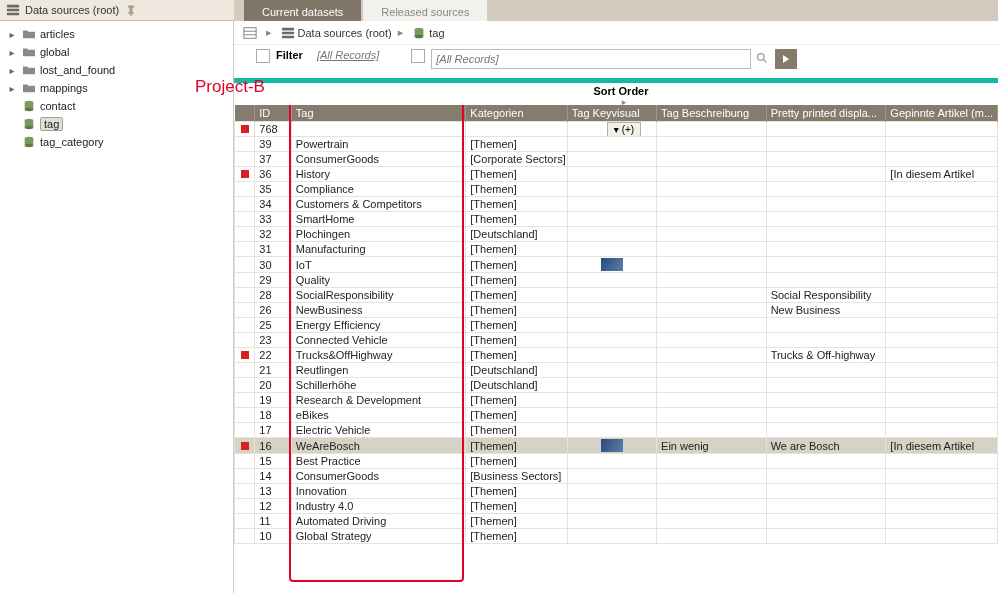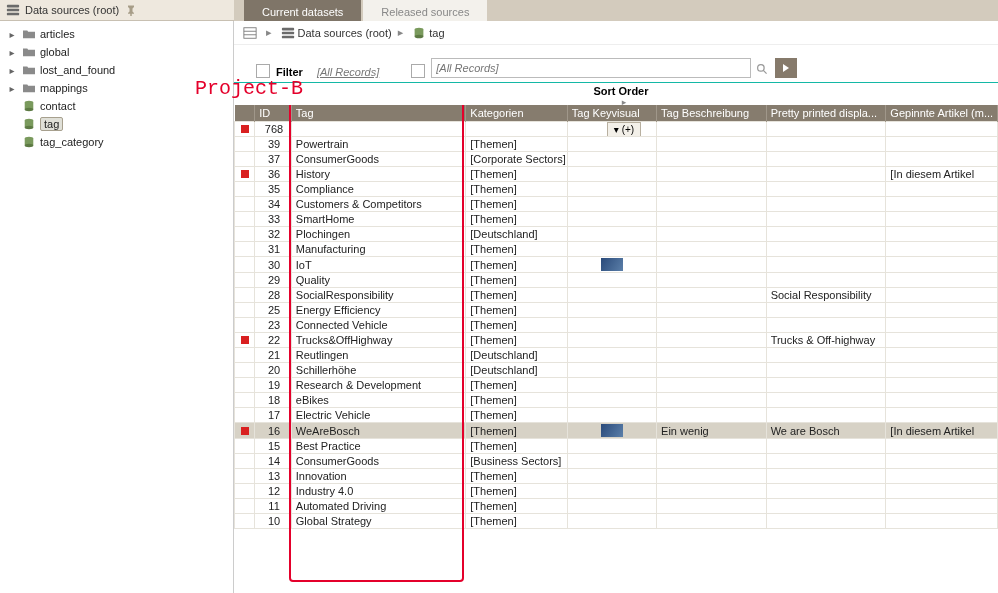--- a/index.html
+++ b/index.html
@@ -16,40 +16,40 @@
   .tree-row { display: flex; align-items: center; height: 18px; padding-left: 6px; cursor: pointer; }
   .tree-row.sel .label { background: #e0e0d8; border:1px solid #a7a08e; padding:0 3px; border-radius:2px;}
   .expand { width: 12px; text-align: center; color: #666; font-size:10px; }
   .folder-ico { width: 14px; height: 12px; margin: 0 4px; }
   .db-ico { width: 14px; height: 12px; margin: 0 4px; }
   .label { color: #222; }
   .main { flex: 1; display: flex; flex-direction: column; overflow: hidden; position:relative;}
   .breadcrumb { display: flex; align-items: center; height: 24px; padding: 2px 6px; color: #333; border-bottom: 1px solid #eee; }
   .breadcrumb .sep { margin: 0 6px; color: #888; }
   .bcico{width:14px;height:14px;margin:0 3px;}
-  .filterbar { display: flex; align-items: flex-end; height: 38px; padding: 4px 6px; border-bottom: 1px solid #14b8a6; }
+  .filterbar { display: flex; align-items: flex-start; height: 38px; padding: 4px 6px; border-bottom: 5px solid #14b8a6; }
   .chk { width: 14px; height: 14px; border: 1px solid #aaa; margin: 0 6px 0 16px; }
   .fltlink { color: #777; font-style: italic; text-decoration: underline; margin-right: 16px; cursor: pointer; }
   .search { flex: 0 0 320px; height: 20px; border: 1px solid #bbb; padding: 0 4px; font-style: italic; color: #888; background:#fff;}
   .go-btn { width: 22px; height: 20px; background: #867a6b; margin-left: 4px; cursor: pointer; display:flex;align-items:center;justify-content:center;}
   .go-btn svg{fill:#fff;width:10px;height:10px;}
   .search-ico-box{width:18px;height:18px;display:flex;align-items:center;justify-content:center;margin-left:2px;}
   .sortbar { display: flex; align-items: center; height: 22px; padding: 2px 6px 2px 22px; flex-direction: column; }
   .sort-lbl { font-weight: bold; margin-right: 6px; }
   .sort-btn { border: 1px solid #b8b0a0; background: #f3f0e9; padding: 1px 6px; margin: 0 2px; font-size: 10px; cursor: pointer; display:inline-flex;align-items:center;gap:3px;}
   .gridwrap { flex: 1; overflow: auto; position:relative;}
   table { border-collapse: collapse; width: 100%; table-layout: fixed; }
   th { background: #867c6e; color: #fff; text-align: left; padding: 2px 4px; font-weight: normal; border-right: 1px solid #a0978a; height: 16px; white-space: nowrap; overflow: hidden; }
   td { border: 1px solid #e6e3db; padding: 1px 4px; height: 15px; white-space: nowrap; overflow: hidden; color: #222; }
   tr.sel td { background: #d7d2c6; }
   .mark { width: 8px; height: 8px; background: #d92020; margin: 0 auto; }
-  .id-cell { text-align: center; padding-right: 2px; }
+  .id-cell { text-align: left; padding-right: 2px; }
   .keyimg { width: 22px; height: 13px; background: linear-gradient(120deg,#2a4a7a,#5b7fa9); margin:0 auto;}
   .highlight-box{position:absolute; border:2px solid #e4002b; border-radius:4px; pointer-events:none;}
-  .proj-label{position:absolute; color:#e4002b; font-size:20px; font-family:Liberation Mono, monospace; pointer-events:none;}
+  .proj-label{position:absolute; color:#e4002b; font-size:17px; font-family:Liberation Sans, sans-serif; pointer-events:none;}
   .sz-arrow{color:#888;font-size:9px;margin:0 3px;}
 </style>
 </head>
 <body>
 
 <div class="toprow">
   <div class="sidebar-head">
     <svg class="ico" viewBox="0 0 16 16">
         <rect x="1" y="2" width="14" height="3" rx="1" fill="#6a6a6a"></rect>
         <rect x="1" y="6.5" width="14" height="3" rx="1" fill="#6a6a6a"></rect>
@@ -321,20 +321,30 @@
               <td class="id-cell">28</td>
               <td>SocialResponsibility</td>
               <td>[Themen]</td>
               <td></td>
               <td></td>
               <td>Social Responsibility</td>
               <td></td>
             </tr>
             <tr>
               <td></td>
+              <td class="id-cell">26</td>
+              <td>NewBusiness</td>
+              <td>[Themen]</td>
+              <td></td>
+              <td></td>
+              <td>New Business</td>
+              <td></td>
+            </tr>
+            <tr>
+              <td></td>
               <td class="id-cell">25</td>
               <td>Energy Efficiency</td>
               <td>[Themen]</td>
               <td></td>
               <td></td>
               <td></td>
               <td></td>
             </tr>
             <tr>
               <td></td>

